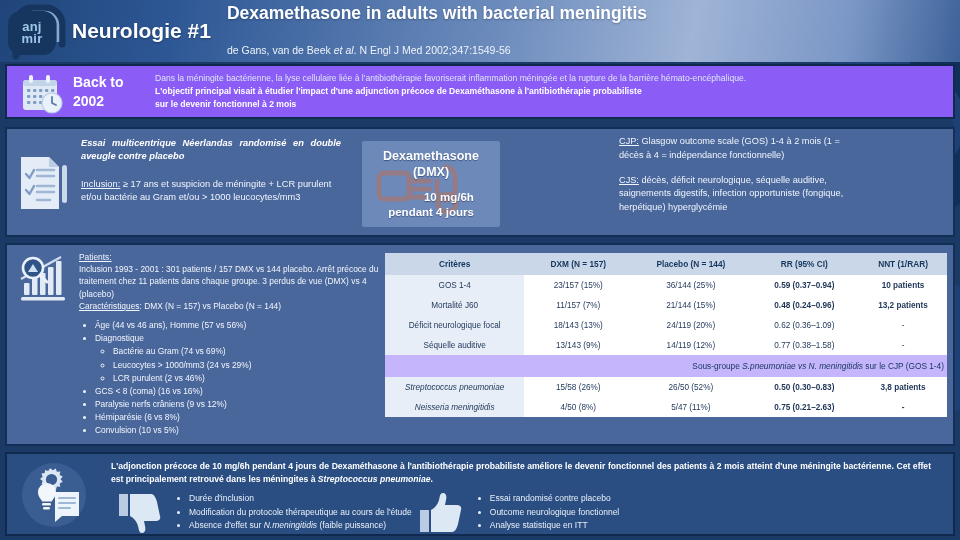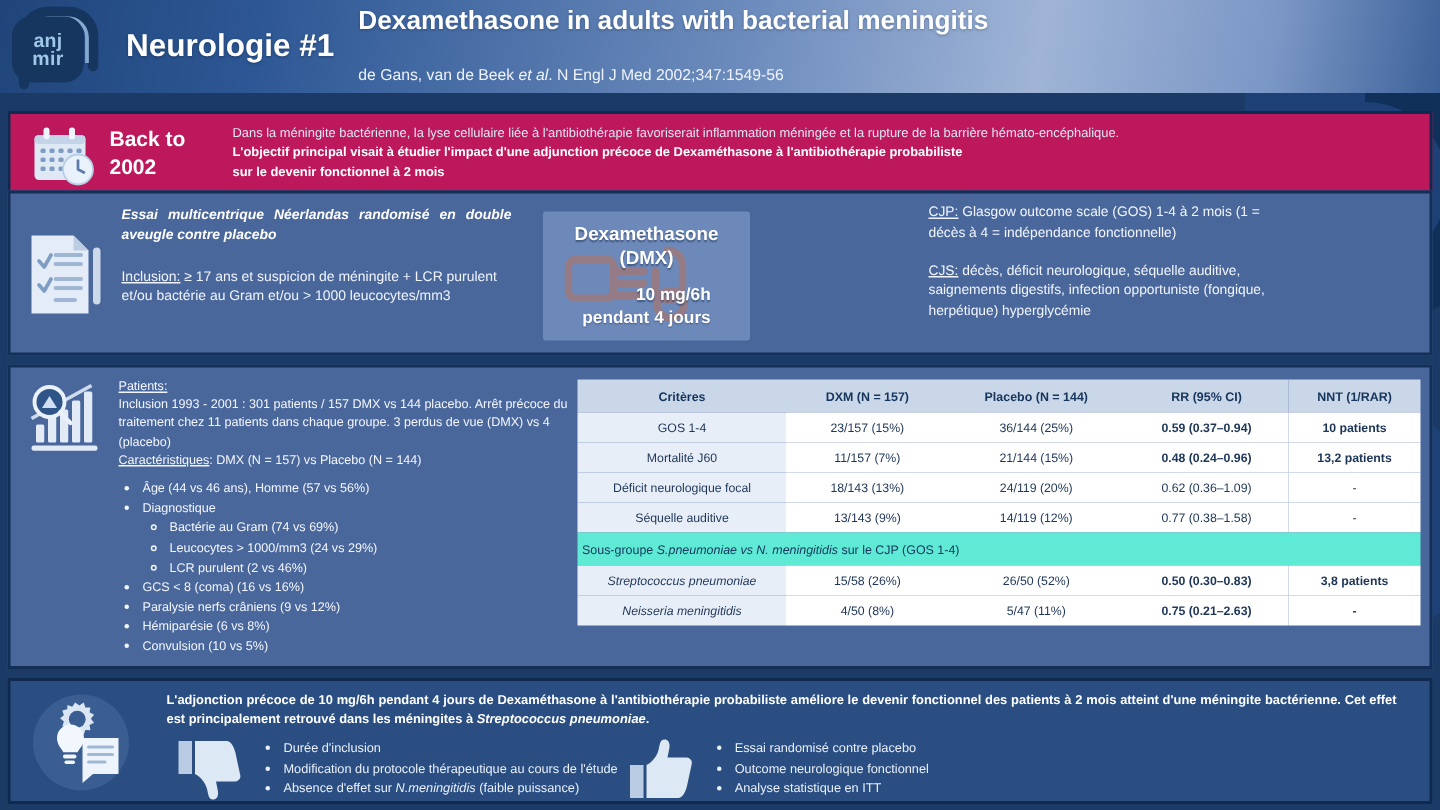--- a/index.html
+++ b/index.html
@@ -23,41 +23,41 @@
   }
   .logo-wrap{width:72px;height:62px;position:relative;flex:0 0 auto;}
   .logo-badge{
     position:absolute;left:8px;top:11px;width:48px;height:44px;border-radius:13px;
     background:#16365f;display:flex;flex-direction:column;align-items:center;justify-content:center;
     line-height:0.92;
   }
   .logo-badge span{font-size:13px;font-weight:bold;color:#9fc7e8;letter-spacing:.2px;}
   .logo-swoosh{position:absolute;left:6px;top:4px;width:64px;height:56px;}
   .hdr-serie{
-    font-size:21px;font-weight:bold;color:#ffffff;margin-left:12px;white-space:nowrap;
+    font-size:21px;font-weight:bold;color:#ffffff;margin-left:0;white-space:nowrap;
     text-shadow:0 1px 2px rgba(10,30,60,.45);
     text-align:center;
   }
   .hdr-titles{margin-left:16px;}
   .hdr-title{font-size:17.5px;font-weight:bold;line-height:1.12;color:#ffffff;text-shadow:0 1px 2px rgba(10,30,60,.35);}
   .hdr-ref{font-size:10.5px;line-height:1.3;color:#eef3fb;margin-top:20px;}
   .hdr-ref i{font-style:italic;}
 
   
   .band{
     position:absolute;left:5px;width:950px;
     background:#4a679c;
     border:2px solid #132f57;
     box-sizing:border-box;
     overflow:hidden;
   }
   .band-icon{position:absolute;display:flex;align-items:center;justify-content:center;}
 
   
-  #band-context{top:74px;height:55px;background:#be185d;border-color:#0f2a4e;}
+  #band-context{top:64px;height:55px;background:#8b5cf6;border-color:#0f2a4e;}
   .ctx-icon{left:14px;top:8px;width:44px;height:40px;}
   .ctx-title{
     position:absolute;left:66px;top:7px;width:78px;
     font-size:14px;font-weight:bold;color:#ffffff;line-height:1.35;
   }
   .ctx-body{position:absolute;left:148px;top:6px;width:690px;font-size:8.6px;line-height:1.5;color:#dce7f6;}
   .ctx-body .just{text-align:justify;}
   .ctx-body .bold{font-weight:bold;color:#ffffff;}
 
   
@@ -98,21 +98,21 @@
   table.res-tbl th{
     background:#c9d7e9;color:#16355c;font-weight:bold;font-size:8.3px;
     padding:6px 3px;text-align:center;border:none;
   }
   table.res-tbl td{
     background:#ffffff;padding:5.5px 3px;text-align:center;border:none;color:#1d3557;
   }
   table.res-tbl td.crit{background:#e7eef7;font-weight:normal;}
   table.res-tbl td.b{font-weight:bold;}
   table.res-tbl td.sub{
-    background:#5eead4;font-weight:normal;text-align:left;color:#16355c;padding:6px 3px;font-size:8.3px;
+    background:#c4b5fd;font-weight:normal;text-align:right;color:#16355c;padding:6px 3px;font-size:8.3px;
   }
   table.res-tbl td.ital{font-style:italic;}
   .ital{font-style:italic;}
 
   
   #band-conclusion{top:452px;height:84px;background:#2a4e82;border-color:#0f2a4e;}
   .cc-icon{left:14px;top:8px;width:66px;height:66px;}
   .cc-text{
     position:absolute;left:104px;top:6px;width:820px;
     font-size:8.6px;font-weight:bold;line-height:1.5;text-align:justify;color:#ffffff;

